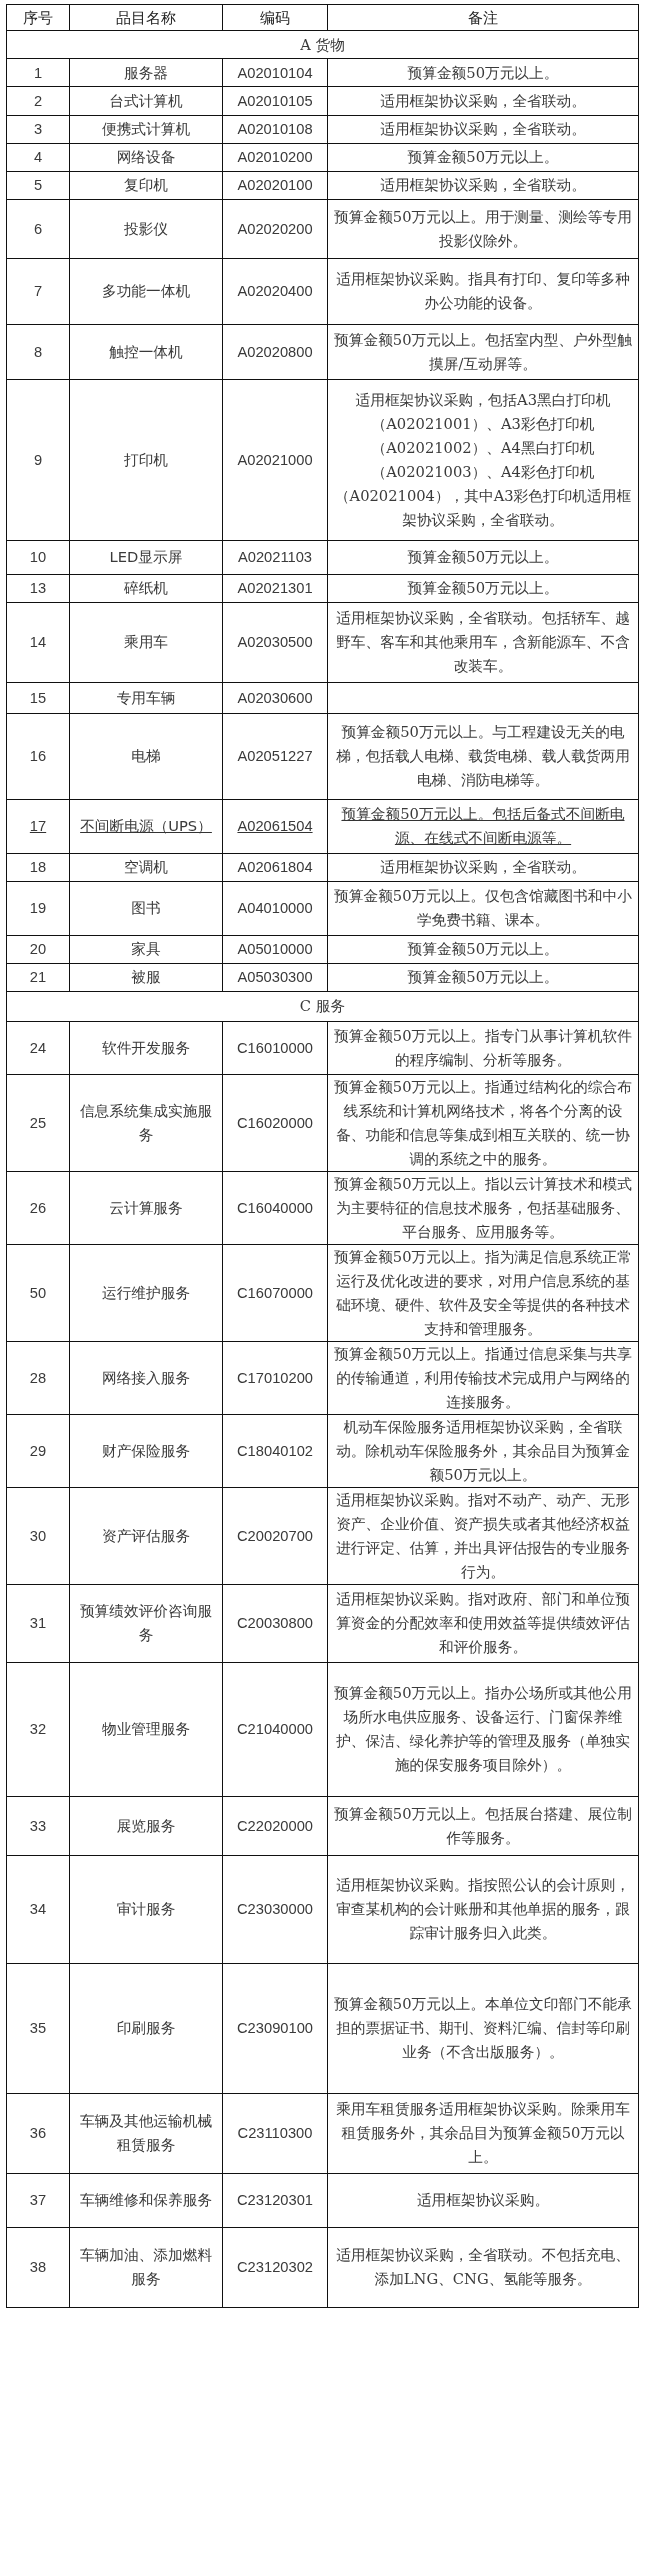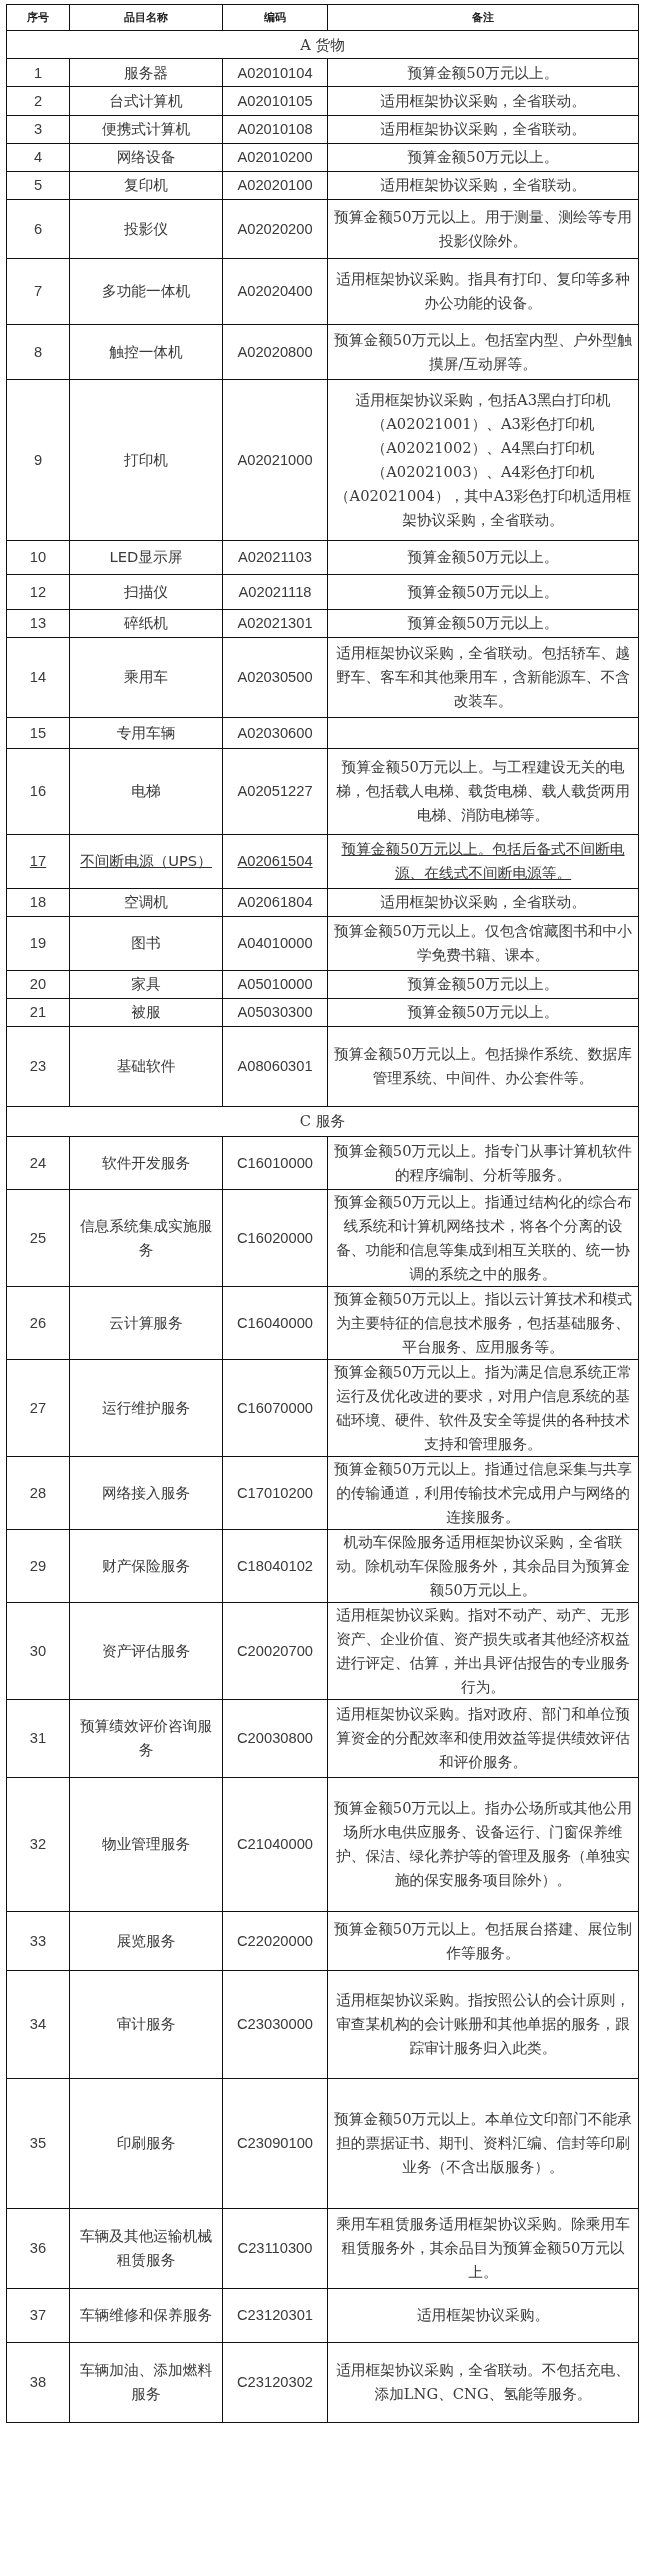--- a/index.html
+++ b/index.html
@@ -1,19 +1,19 @@
 <!DOCTYPE html>
 <html style="font-size:14px"><head>
 <meta charset="utf-8">
 <style>
   html, body { margin: 0; padding: 0; background: #ffffff; }
   body { width: 647px; height: 2576px; overflow: hidden; font-family: "DejaVu Serif", "Liberation Serif", serif; color: #333; }
   table.doc { position: absolute; left: 6px; top: 4.3px; width: 632px; border-collapse: collapse; table-layout: fixed; }
   table.doc td, table.doc th { border: 1.3px solid #111; text-align: center; vertical-align: middle; padding: 0 5.2px; font-size: 14.7px; line-height: 24px; color: #3a3a3a; font-weight: normal; }
-  table.doc th { font-family: "DejaVu Sans", sans-serif; font-weight: bold; font-size: 11px; color: #222; }
+  table.doc th { font-family: "DejaVu Sans", sans-serif; font-weight: normal; font-size: 15px; color: #222; }
   td.num, td.code { font-family: "Liberation Sans", sans-serif; font-size: 14.7px; }
   td.name { font-family: "DejaVu Sans", sans-serif; font-size: 14px; margin-top: 12px; }
   td.remark { font-size: 14px; line-height: 24px; padding: 1.7px 5.2px; }
   td.section { font-family: "DejaVu Serif", serif; font-size: 13px; color: #333; }
   col.c1 { width: 63px; } col.c2 { width: 153px; } col.c3 { width: 105px; } col.c4 { width: 311px; }
 </style>
 </head>
 <body>
 
 <table class="doc">
@@ -88,26 +88,20 @@
         <td class="name">打印机</td>
         <td class="code">A02021000</td>
         <td class="remark">适用框架协议采购，包括A3黑白打印机（A02021001）、A3彩色打印机（A02021002）、A4黑白打印机（A02021003）、A4彩色打印机（A02021004），其中A3彩色打印机适用框架协议采购，全省联动。</td>
       </tr>
       <tr style="height: 34px;">
         <td class="num">10</td>
         <td class="name">LED显示屏</td>
         <td class="code">A02021103</td>
         <td class="remark">预算金额50万元以上。</td>
       </tr>
-      <tr style="height: 35px;">
-        <td class="num">12</td>
-        <td class="name">扫描仪</td>
-        <td class="code">A02021118</td>
-        <td class="remark">预算金额50万元以上。</td>
-      </tr>
       <tr style="height: 28px;">
         <td class="num">13</td>
         <td class="name">碎纸机</td>
         <td class="code">A02021301</td>
         <td class="remark">预算金额50万元以上。</td>
       </tr>
       <tr style="height: 80px;">
         <td class="num">14</td>
         <td class="name">乘用车</td>
         <td class="code">A02030500</td>
@@ -148,26 +142,20 @@
         <td class="name">家具</td>
         <td class="code">A05010000</td>
         <td class="remark">预算金额50万元以上。</td>
       </tr>
       <tr style="height: 28px;">
         <td class="num">21</td>
         <td class="name">被服</td>
         <td class="code">A05030300</td>
         <td class="remark">预算金额50万元以上。</td>
       </tr>
-      <tr style="height: 80px;">
-        <td class="num">23</td>
-        <td class="name">基础软件</td>
-        <td class="code">A08060301</td>
-        <td class="remark">预算金额50万元以上。包括操作系统、数据库管理系统、中间件、办公套件等。</td>
-      </tr>
       <tr style="height: 30px;">
         <td colspan="4" class="section">C 服务</td>
       </tr>
       <tr style="height: 53px;">
         <td class="num">24</td>
         <td class="name">软件开发服务</td>
         <td class="code">C16010000</td>
         <td class="remark">预算金额50万元以上。指专门从事计算机软件的程序编制、分析等服务。</td>
       </tr>
       <tr style="height: 86px;">
@@ -176,21 +164,21 @@
         <td class="code">C16020000</td>
         <td class="remark">预算金额50万元以上。指通过结构化的综合布线系统和计算机网络技术，将各个分离的设备、功能和信息等集成到相互关联的、统一协调的系统之中的服务。</td>
       </tr>
       <tr style="height: 71px;">
         <td class="num">26</td>
         <td class="name">云计算服务</td>
         <td class="code">C16040000</td>
         <td class="remark">预算金额50万元以上。指以云计算技术和模式为主要特征的信息技术服务，包括基础服务、平台服务、应用服务等。</td>
       </tr>
       <tr style="height: 89px;">
-        <td class="num">27</td>
+        <td class="num">50</td>
         <td class="name">运行维护服务</td>
         <td class="code">C16070000</td>
         <td class="remark">预算金额50万元以上。指为满足信息系统正常运行及优化改进的要求，对用户信息系统的基础环境、硬件、软件及安全等提供的各种技术支持和管理服务。</td>
       </tr>
       <tr style="height: 54px;">
         <td class="num">28</td>
         <td class="name">网络接入服务</td>
         <td class="code">C17010200</td>
         <td class="remark">预算金额50万元以上。指通过信息采集与共享的传输通道，利用传输技术完成用户与网络的连接服务。</td>
       </tr>

